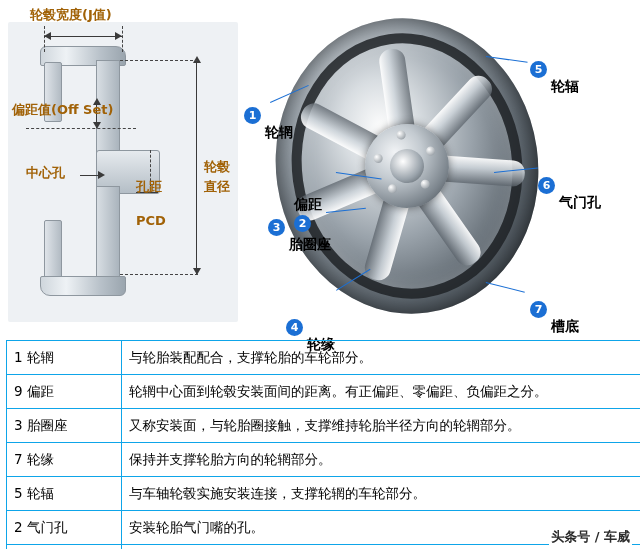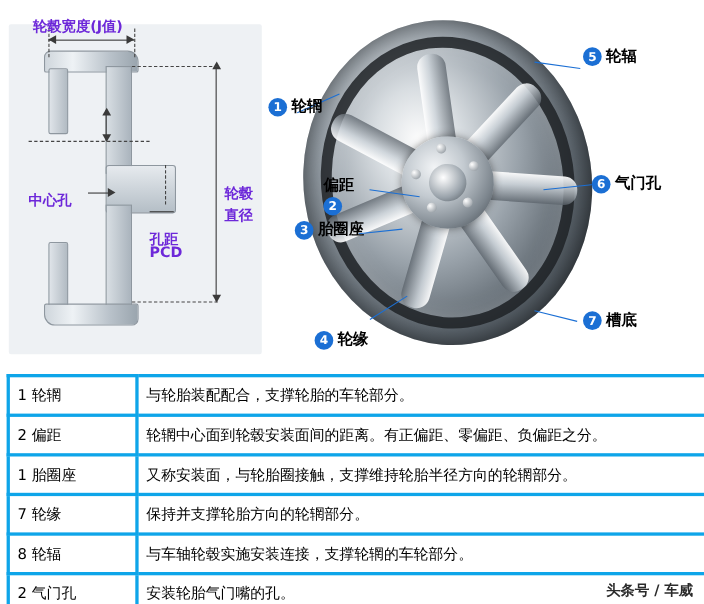--- a/index.html
+++ b/index.html
@@ -103,24 +103,23 @@
   }
   .arrow-l { border-top: 4px solid transparent; border-bottom: 4px solid transparent; border-right: 7px solid #3a3a3a; }
   .arrow-r { border-top: 4px solid transparent; border-bottom: 4px solid transparent; border-left: 7px solid #3a3a3a; }
   .arrow-u { border-left: 4px solid transparent; border-right: 4px solid transparent; border-bottom: 7px solid #3a3a3a; }
   .arrow-d { border-left: 4px solid transparent; border-right: 4px solid transparent; border-top: 7px solid #3a3a3a; }
 
   .cs-label {
     position: absolute;
     font-size: 13px;
     font-weight: bold;
-    color: #6d28d9;
+    color: #a16207;
     white-space: nowrap;
     line-height: 1.15;
-    margin-top: 10px;
   }
 
   
   #wheel-photo {
     position: absolute;
     left: 248px;
     top: 0;
     width: 392px;
     height: 338px;
   }
@@ -207,39 +206,40 @@
     font-size: 11px;
     line-height: 17px;
     text-align: center;
     font-weight: bold;
     flex: 0 0 auto;
   }
   .ctext {
     font-size: 14px;
     font-weight: bold;
     color: #000;
+    margin-top: 36px;
   }
   .leader {
     position: absolute;
     height: 1px;
     background: #1b6fd4;
     transform-origin: 0 0;
   }
 
   
   #term-table {
     position: absolute;
     left: 6px;
     top: 340px;
     width: 628px;
     border-collapse: collapse;
     table-layout: fixed;
   }
   #term-table td {
-    border: 3px solid #0ea5e9;
+    border: 1px solid #0ea5e9;
     font-size: 13.5px;
     padding: 5px 7px;
     vertical-align: middle;
     height: 23px;
     color: #000;
   }
   #term-table td.c-term { width: 100px; }
   #term-table td.c-def { width: 520px; }
 
   #watermark {
@@ -273,28 +273,29 @@
     <div class="dash-v" style="left:122px; top:26px; height:26px;"></div>
     <div class="dim-line dim-h" style="left:44px; top:36px; width:78px;"></div>
     <div class="arrow arrow-l" style="left:44px; top:32px;"></div>
     <div class="arrow arrow-r" style="left:115px; top:32px;"></div>
     <div class="cs-label" style="left:30px; top:8px;">轮毂宽度(J值)</div>
 
     <div class="dash-h" style="left:26px; top:128px; width:110px;"></div>
     <div class="dim-line dim-v" style="left:96px; top:100px; height:28px;"></div>
     <div class="arrow arrow-u" style="left:93px; top:98px;"></div>
     <div class="arrow arrow-d" style="left:93px; top:122px;"></div>
+    <div class="cs-label" style="left:12px; top:103px;">偏距值(Off Set)</div>
 
     <div class="dim-line dim-h" style="left:80px; top:175px; width:22px;"></div>
     <div class="arrow arrow-r" style="left:98px; top:171px;"></div>
     <div class="cs-label" style="left:26px; top:166px;">中心孔</div>
 
     <div class="dash-v" style="left:150px; top:150px; height:36px;"></div>
     <div class="dim-line dim-h" style="left:136px; top:192px; width:22px;"></div>
-    <div class="cs-label" style="left:136px; top:202px;">孔距</div>
+    <div class="cs-label" style="left:136px; top:180px;">孔距</div>
     <div class="cs-label" style="left:136px; top:214px;">PCD</div>
 
     <div class="dim-line dim-v" style="left:196px; top:60px; height:214px;"></div>
     <div class="arrow arrow-u" style="left:193px; top:56px;"></div>
     <div class="arrow arrow-d" style="left:193px; top:268px;"></div>
     <div class="dash-h" style="left:120px; top:60px; width:78px;"></div>
     <div class="dash-h" style="left:120px; top:274px; width:78px;"></div>
     <div class="cs-label" style="left:204px; top:160px;">轮毂</div>
     <div class="cs-label" style="left:204px; top:180px;">直径</div>
   </div>
@@ -364,33 +365,33 @@
   </div>
 </div>
 
 <table id="term-table">
   <tbody>
     <tr>
       <td class="c-term">1 轮辋</td>
       <td class="c-def">与轮胎装配配合，支撑轮胎的车轮部分。</td>
     </tr>
     <tr>
-      <td class="c-term">2 偏距</td>
+      <td class="c-term">9 偏距</td>
       <td class="c-def">轮辋中心面到轮毂安装面间的距离。有正偏距、零偏距、负偏距之分。</td>
     </tr>
     <tr>
-      <td class="c-term">1 胎圈座</td>
+      <td class="c-term">3 胎圈座</td>
       <td class="c-def">又称安装面，与轮胎圈接触，支撑维持轮胎半径方向的轮辋部分。</td>
     </tr>
     <tr>
       <td class="c-term">7 轮缘</td>
       <td class="c-def">保持并支撑轮胎方向的轮辋部分。</td>
     </tr>
     <tr>
-      <td class="c-term">8 轮辐</td>
+      <td class="c-term">5 轮辐</td>
       <td class="c-def">与车轴轮毂实施安装连接，支撑轮辋的车轮部分。</td>
     </tr>
     <tr>
       <td class="c-term">2 气门孔</td>
       <td class="c-def">安装轮胎气门嘴的孔。</td>
     </tr>
     <tr>
       <td class="c-term">7 槽底</td>
       <td class="c-def">为方便轮胎装拆，在轮辋上留有一定深度和宽度的凹坑。</td>
     </tr>

